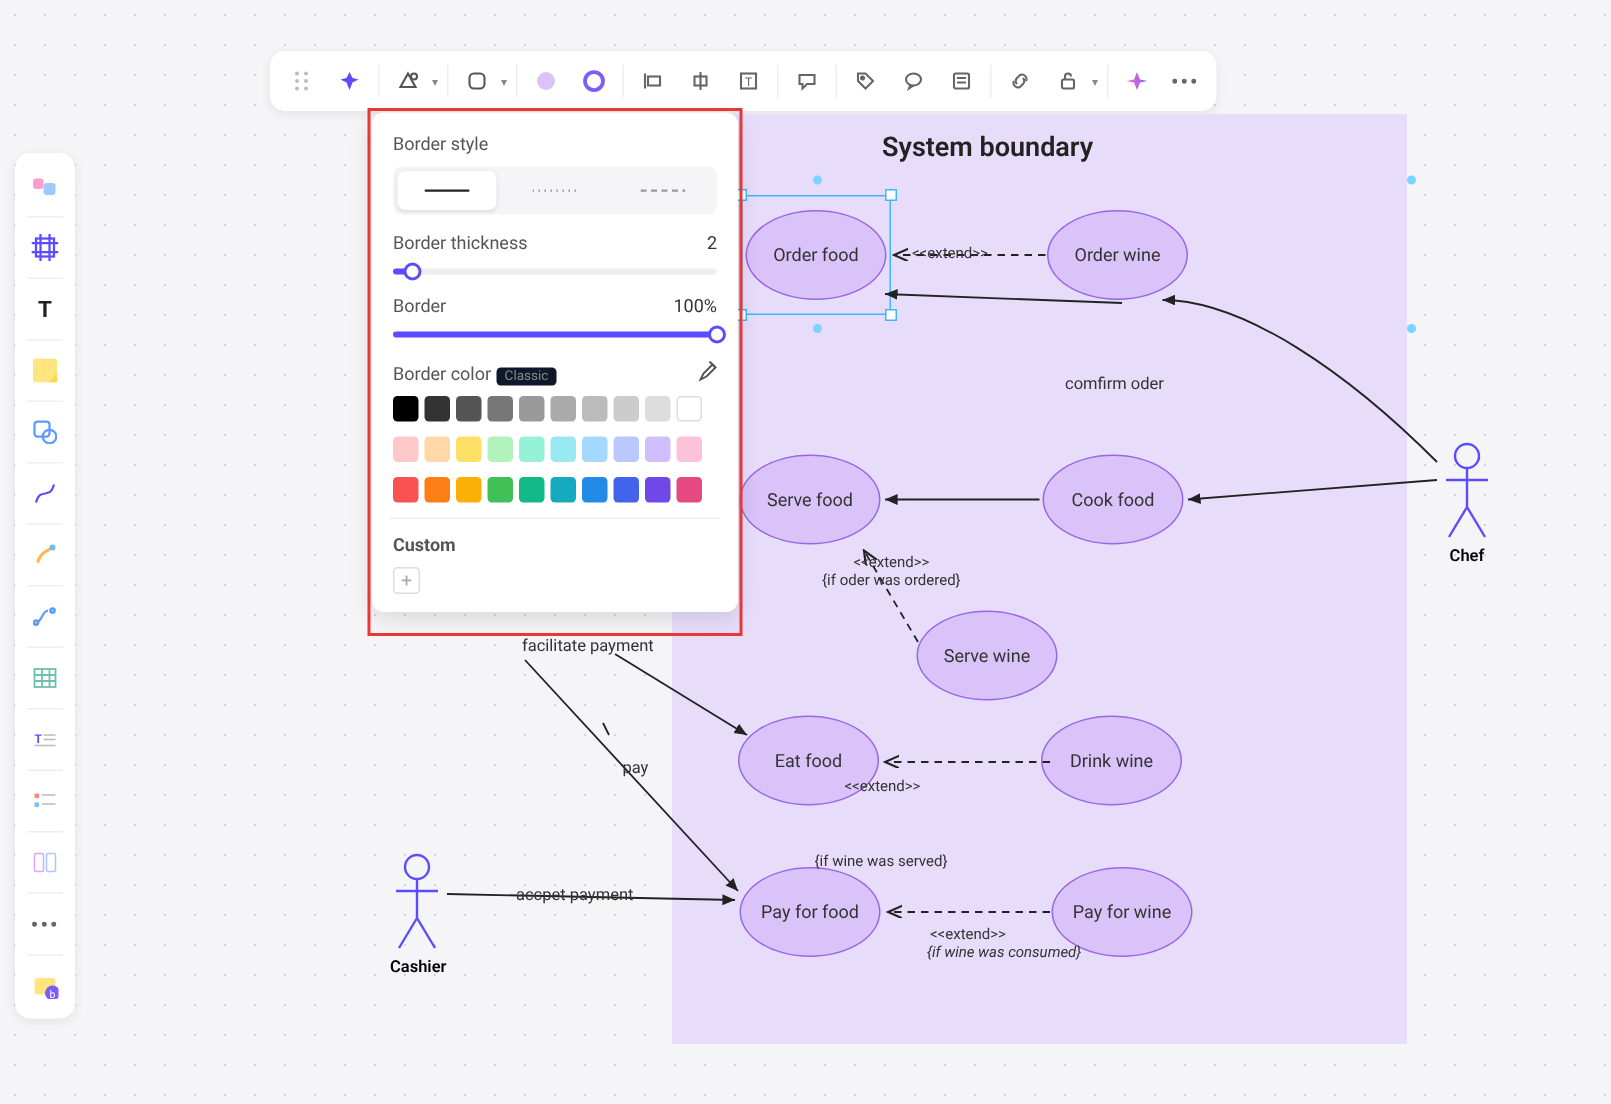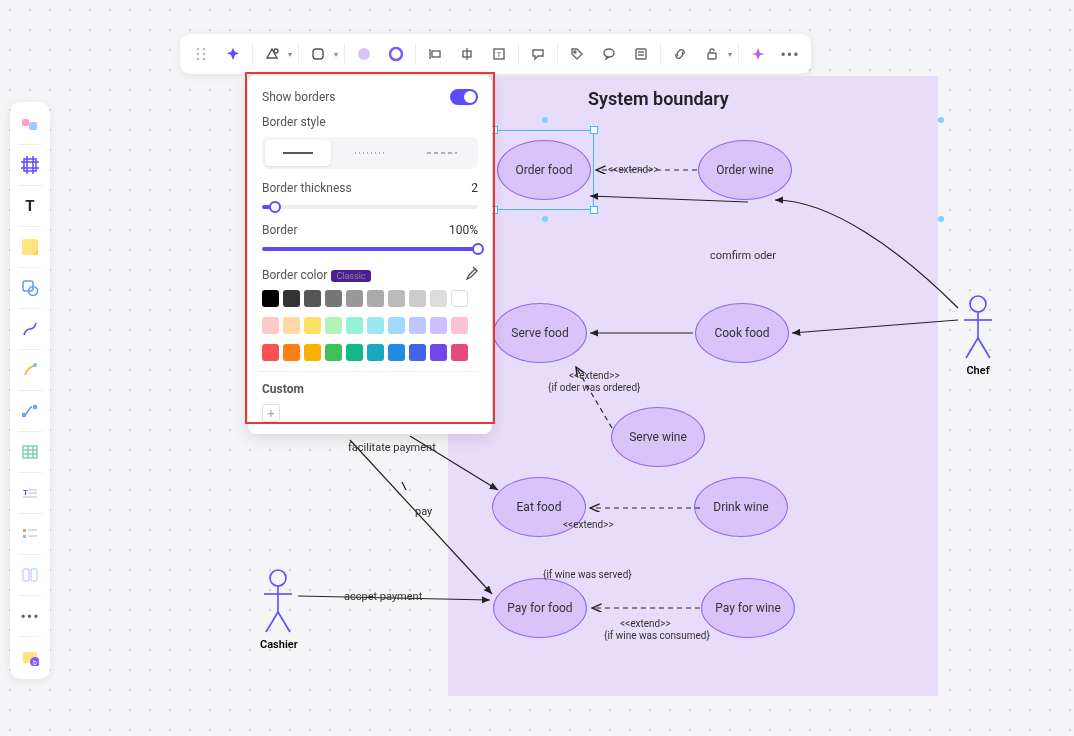--- a/index.html
+++ b/index.html
@@ -35,21 +35,21 @@
 .seg { display: flex; gap: 6px; margin-bottom: 12px; background: #f5f5f7; padding: 3px; border-radius: 6px; }
 .seg-item { flex: 1; height: 26px; display: flex; align-items: center; justify-content: center; border-radius: 5px; cursor: pointer; font-size: 11px; color: #888; }
 .seg-item.active { background: #fff; box-shadow: 0 1px 3px rgba(0,0,0,.1); }
 .slider { position: relative; height: 4px; background: #eee; border-radius: 2px; margin-bottom: 14px; }
 .slider-fill { position: absolute; left: 0; top: 0; height: 4px; background: #5b4dff; border-radius: 2px; }
 .slider-thumb { position: absolute; top: -4px; width: 12px; height: 12px; background: #fff; border: 2px solid #5b4dff; border-radius: 50%; transform: translateX(-50%); }
 .swatch-grid { display: flex; flex-wrap: wrap; gap: 4px; margin-bottom: 10px; }
 .swatch { width: 17px; height: 17px; border-radius: 3px; cursor: pointer; }
 .divider { height: 1px; background: #eee; margin: 10px -2px; }
 .add-btn { width: 18px; height: 18px; border: 1px solid #ddd; border-radius: 3px; display: flex; align-items: center; justify-content: center; color: #aaa; font-size: 13px; cursor: pointer; }
-.classic-tag { font-size: 9px; background: #4c1d95; padding: 1px 5px; border-radius: 3px; color: #888; margin-left: 4px; }
+.classic-tag { font-size: 9px; background: #0f172a; padding: 1px 5px; border-radius: 3px; color: #888; margin-left: 4px; }
 
 
 .boundary { position: absolute; left: 448px; top: 76px; width: 490px; height: 620px; background: #e8dcfb; }
 .boundary-title { position: absolute; left: 588px; top: 88px; font-size: 18px; font-weight: 600; color: #222; }
 .use-case { position: absolute; background: #d9c3f9; border: 1.5px solid #9966e6; border-radius: 50%; display: flex; align-items: center; justify-content: center; font-size: 12px; color: #333; }
 .selected-box { position: absolute; border: 1.5px solid #3fb6ff; }
 .sel-handle { position: absolute; width: 8px; height: 8px; background: #fff; border: 1.5px solid #3fb6ff; }
 .sel-dot { position: absolute; width: 6px; height: 6px; background: #7dd3ff; border-radius: 50%; }
 .actor { position: absolute; }
 .actor svg { display: block; }
@@ -351,33 +351,29 @@
   <line x1="298" y1="596" x2="490" y2="600" stroke="#222" stroke-width="1.2" marker-end="url(#arrow)"></line>
   <line x1="350" y1="440" x2="492" y2="594" stroke="#222" stroke-width="1.2" marker-end="url(#arrow)"></line>
   <line x1="402" y1="482" x2="406" y2="490" stroke="#222" stroke-width="1.2"></line>
   <line x1="410" y1="436" x2="498" y2="490" stroke="#222" stroke-width="1.2" marker-end="url(#arrow)"></line>
 </svg>
 
 <div class="edge-label sm" style="left:608px;top:164px;">&lt;&lt;extend&gt;&gt;</div>
 <div class="edge-label" style="left:710px;top:249px;">comfirm oder</div>
 <div class="edge-label sm" style="left:569px;top:370px;">&lt;&lt;extend&gt;&gt;</div>
 <div class="edge-label sm" style="left:548px;top:382px;">{if oder was ordered}</div>
-<div class="edge-label" style="left:348px;top:441px;text-align:right;">facilitate payment</div>
+<div class="edge-label" style="left:348px;top:424px;text-align:right;">facilitate payment</div>
 <div class="edge-label" style="left:415px;top:505px;">pay</div>
 <div class="edge-label sm" style="left:563px;top:519px;">&lt;&lt;extend&gt;&gt;</div>
 <div class="edge-label sm" style="left:543px;top:531px;margin-top:38px;">{if wine was served}</div>
 <div class="edge-label" style="left:344px;top:590px;">accpet payment</div>
 <div class="edge-label sm" style="left:620px;top:618px;">&lt;&lt;extend&gt;&gt;</div>
-<div class="edge-label sm" style="left:604px;top:630px;">{if wine was consumed}</div>
+<div class="edge-label sm" style="left:618px;top:630px;font-style:italic;">{if wine was consumed}</div>
 
 <div class="panel">
-  <div class="panel-row">
-    <span class="panel-label">Show borders</span>
-    <div class="toggle"></div>
-  </div>
   <div class="panel-label" style="margin-bottom:8px;">Border style</div>
   <div class="seg">
     <div class="seg-item active">
         <svg width="30" height="2">
           <line x1="0" y1="1" x2="30" y2="1" stroke="#222" stroke-width="1.5"></line>
         </svg>
       </div>
     <div class="seg-item">
         <svg width="30" height="2">
           <line x1="0" y1="1" x2="30" y2="1" stroke="#999" stroke-width="1.5" stroke-dasharray="1,3"></line>

